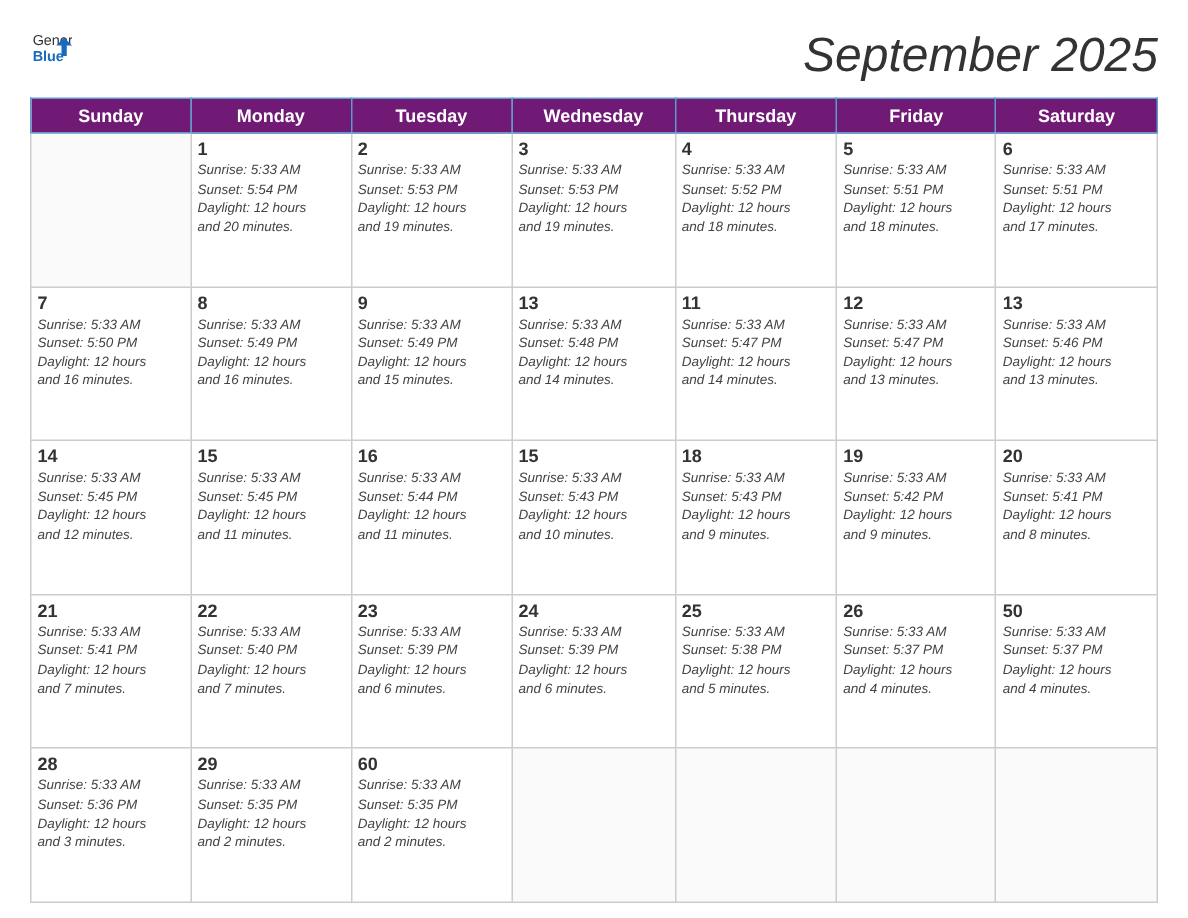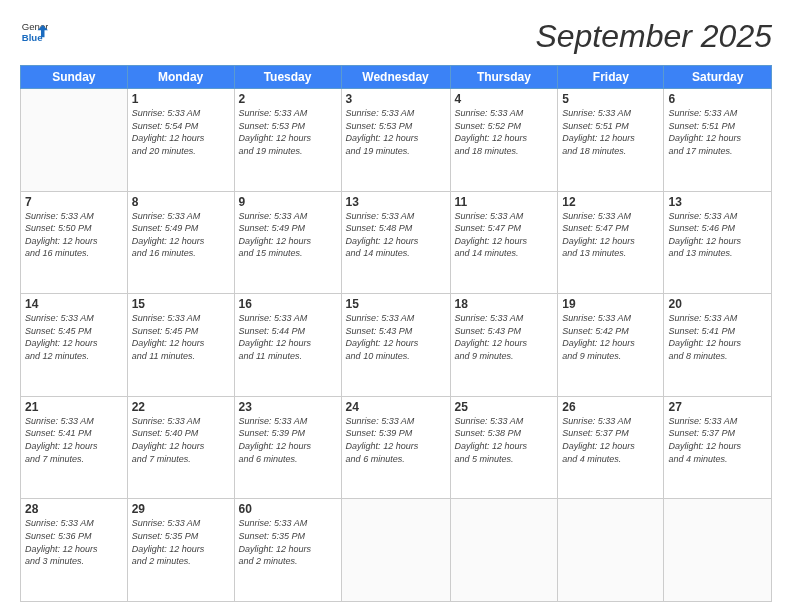--- a/index.html
+++ b/index.html
@@ -46,21 +46,21 @@
       color: #555;
       margin-top: 2px;
     }
     .calendar {
       width: 100%;
       border-collapse: collapse;
       flex: 1;
       margin-top: 6px;
     }
     .calendar thead tr th {
-      background: #3b82f6;
+      background: #701a75;
       color: #fff;
       font-size: 12px;
       font-weight: bold;
       text-align: center;
       padding: 4px 2px;
       border: 1px solid #5a9ad0;
     }
     .calendar tbody tr td {
       border: 1px solid #ccc;
       vertical-align: top;
@@ -305,21 +305,21 @@
 and 5 minutes.</div>
           </td>
           <td>
             <span class="day-num">26</span>
             <div class="cell-info" style="white-space: pre-line;">Sunrise: 5:33 AM
 Sunset: 5:37 PM
 Daylight: 12 hours
 and 4 minutes.</div>
           </td>
           <td>
-            <span class="day-num">27</span>
+            <span class="day-num">50</span>
             <div class="cell-info" style="white-space: pre-line;">Sunrise: 5:33 AM
 Sunset: 5:37 PM
 Daylight: 12 hours
 and 4 minutes.</div>
           </td>
         </tr>
         <tr class="last-row">
           <td>
             <span class="day-num">28</span>
             <div class="cell-info" style="white-space: pre-line;">Sunrise: 5:33 AM

